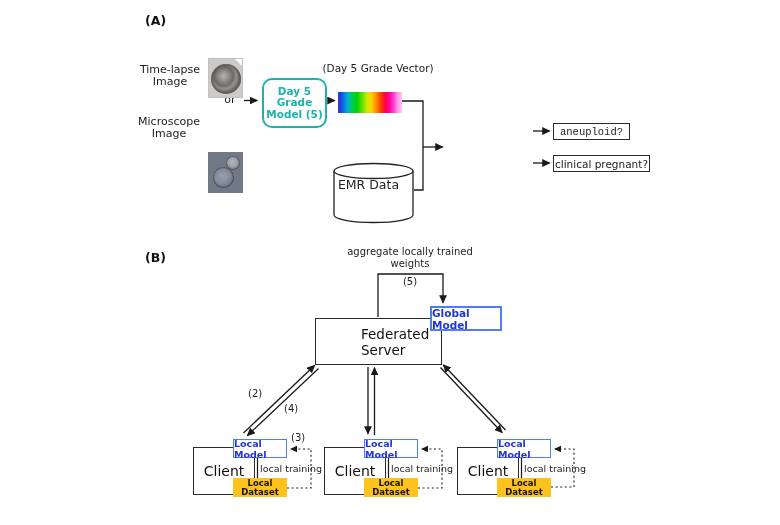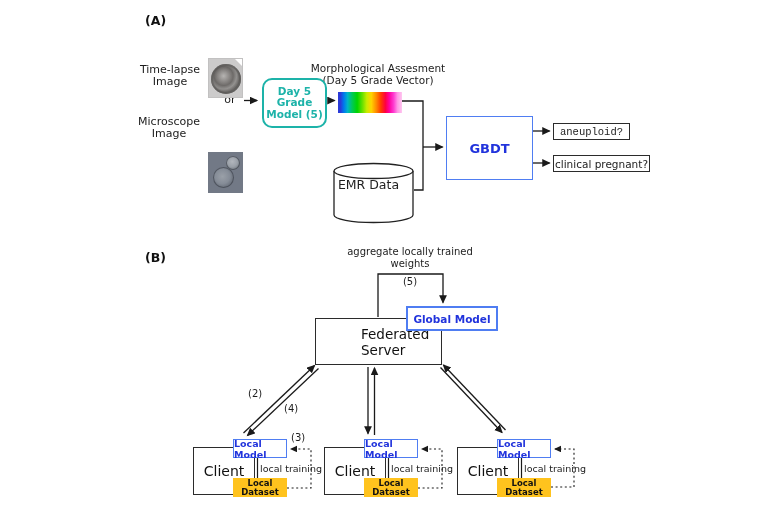--- a/index.html
+++ b/index.html
@@ -38,21 +38,21 @@
   .gbdt-box { left:446px; top:116px; width:87px; height:64px; border:1.5px solid var(--model-border); background:#fff;
       display:flex; align-items:center; justify-content:center; font-size:13px; font-weight:bold; color:var(--strong-blue); z-index:2; }
   .out-box { border:1.1px solid #2b2b2b; background:#fff; display:flex; align-items:center; justify-content:center;
       font-size:10.5px; color:#1c1c1c; z-index:2; }
   .emr-title { left:336px; top:177px; width:65px; font-size:12.5px; z-index:5; }
   .emr-sub { left:328px; top:191px; width:91px; font-size:8px; line-height:9.5px; z-index:5; }
 
   
   .server-box { left:315px; top:318px; width:127px; height:47px; border:1.4px solid #2b2b2b; background:#fff;
       display:flex; align-items:center; justify-content:center; font-size:13.5px; color:#111; z-index:2;padding-left:45px; }
-  .gmodel-box { left:406px; top:306px; width:92px; height:25px; border:2px solid var(--model-border); background:#fff;
+  .gmodel-box { left:430px; top:306px; width:72px; height:25px; border:2px solid var(--model-border); background:#fff;
       display:flex; align-items:center; justify-content:center; font-size:10.5px; font-weight:bold; color:var(--strong-blue); z-index:3; }
   .client-box { width:62px; height:48px; border:1.4px solid #2b2b2b; background:#fff; display:flex; align-items:center;
       justify-content:center; font-size:14px; color:#111; z-index:2; }
   .lmodel-box { width:54px; height:19px; border:1.5px solid var(--model-border); background:#fff; display:flex; align-items:center;
       justify-content:center; font-size:9.5px; font-weight:bold; color:var(--strong-blue); z-index:3; }
   .dataset-box { width:54px; height:19px; background:var(--gold); display:flex; flex-direction:column; align-items:center;
       justify-content:center; font-size:8.5px; line-height:9px; font-weight:bold; color:#111; z-index:3; }
   .training-label { font-size:9.5px; color:#1c1c1c; z-index:3; white-space:nowrap; }
 
   .connectors { left:0; top:0; z-index:4; pointer-events:none; }
@@ -126,29 +126,27 @@
     <div class="ms-c2"></div>
   </div>
 
   <div class="abs day5-box">
     <div>Day 5</div>
     <div>Grade</div>
     <div>Model (5)</div>
   </div>
 
   <div class="abs cap10 ctr" style="left:297px; top:62px; width:162px; font-size:10.5px;">
-    <div>Morphological Assesment</div>
     <div>(Day 5 Grade Vector)</div>
   </div>
 
   <div class="abs colorbar"></div>
 
   <div class="abs ctr emr-title">EMR Data</div>
 
-  <div class="abs gbdt-box">GBDT</div>
 
   <div class="abs out-box" style="left:553px; top:123px; width:77px; height:17px;font-family:Liberation Mono, monospace;">aneuploid?</div>
   <div class="abs out-box" style="left:553px; top:155px; width:97px; height:17px;">clinical pregnant?</div>
 
   <div class="abs panel-label" style="left:145px; top:250px;">(B)</div>
 
   <div class="abs cap10 ctr" style="left:324px; top:246px; width:172px;">
     <div>aggregate locally trained</div>
     <div>weights</div>
   </div>

